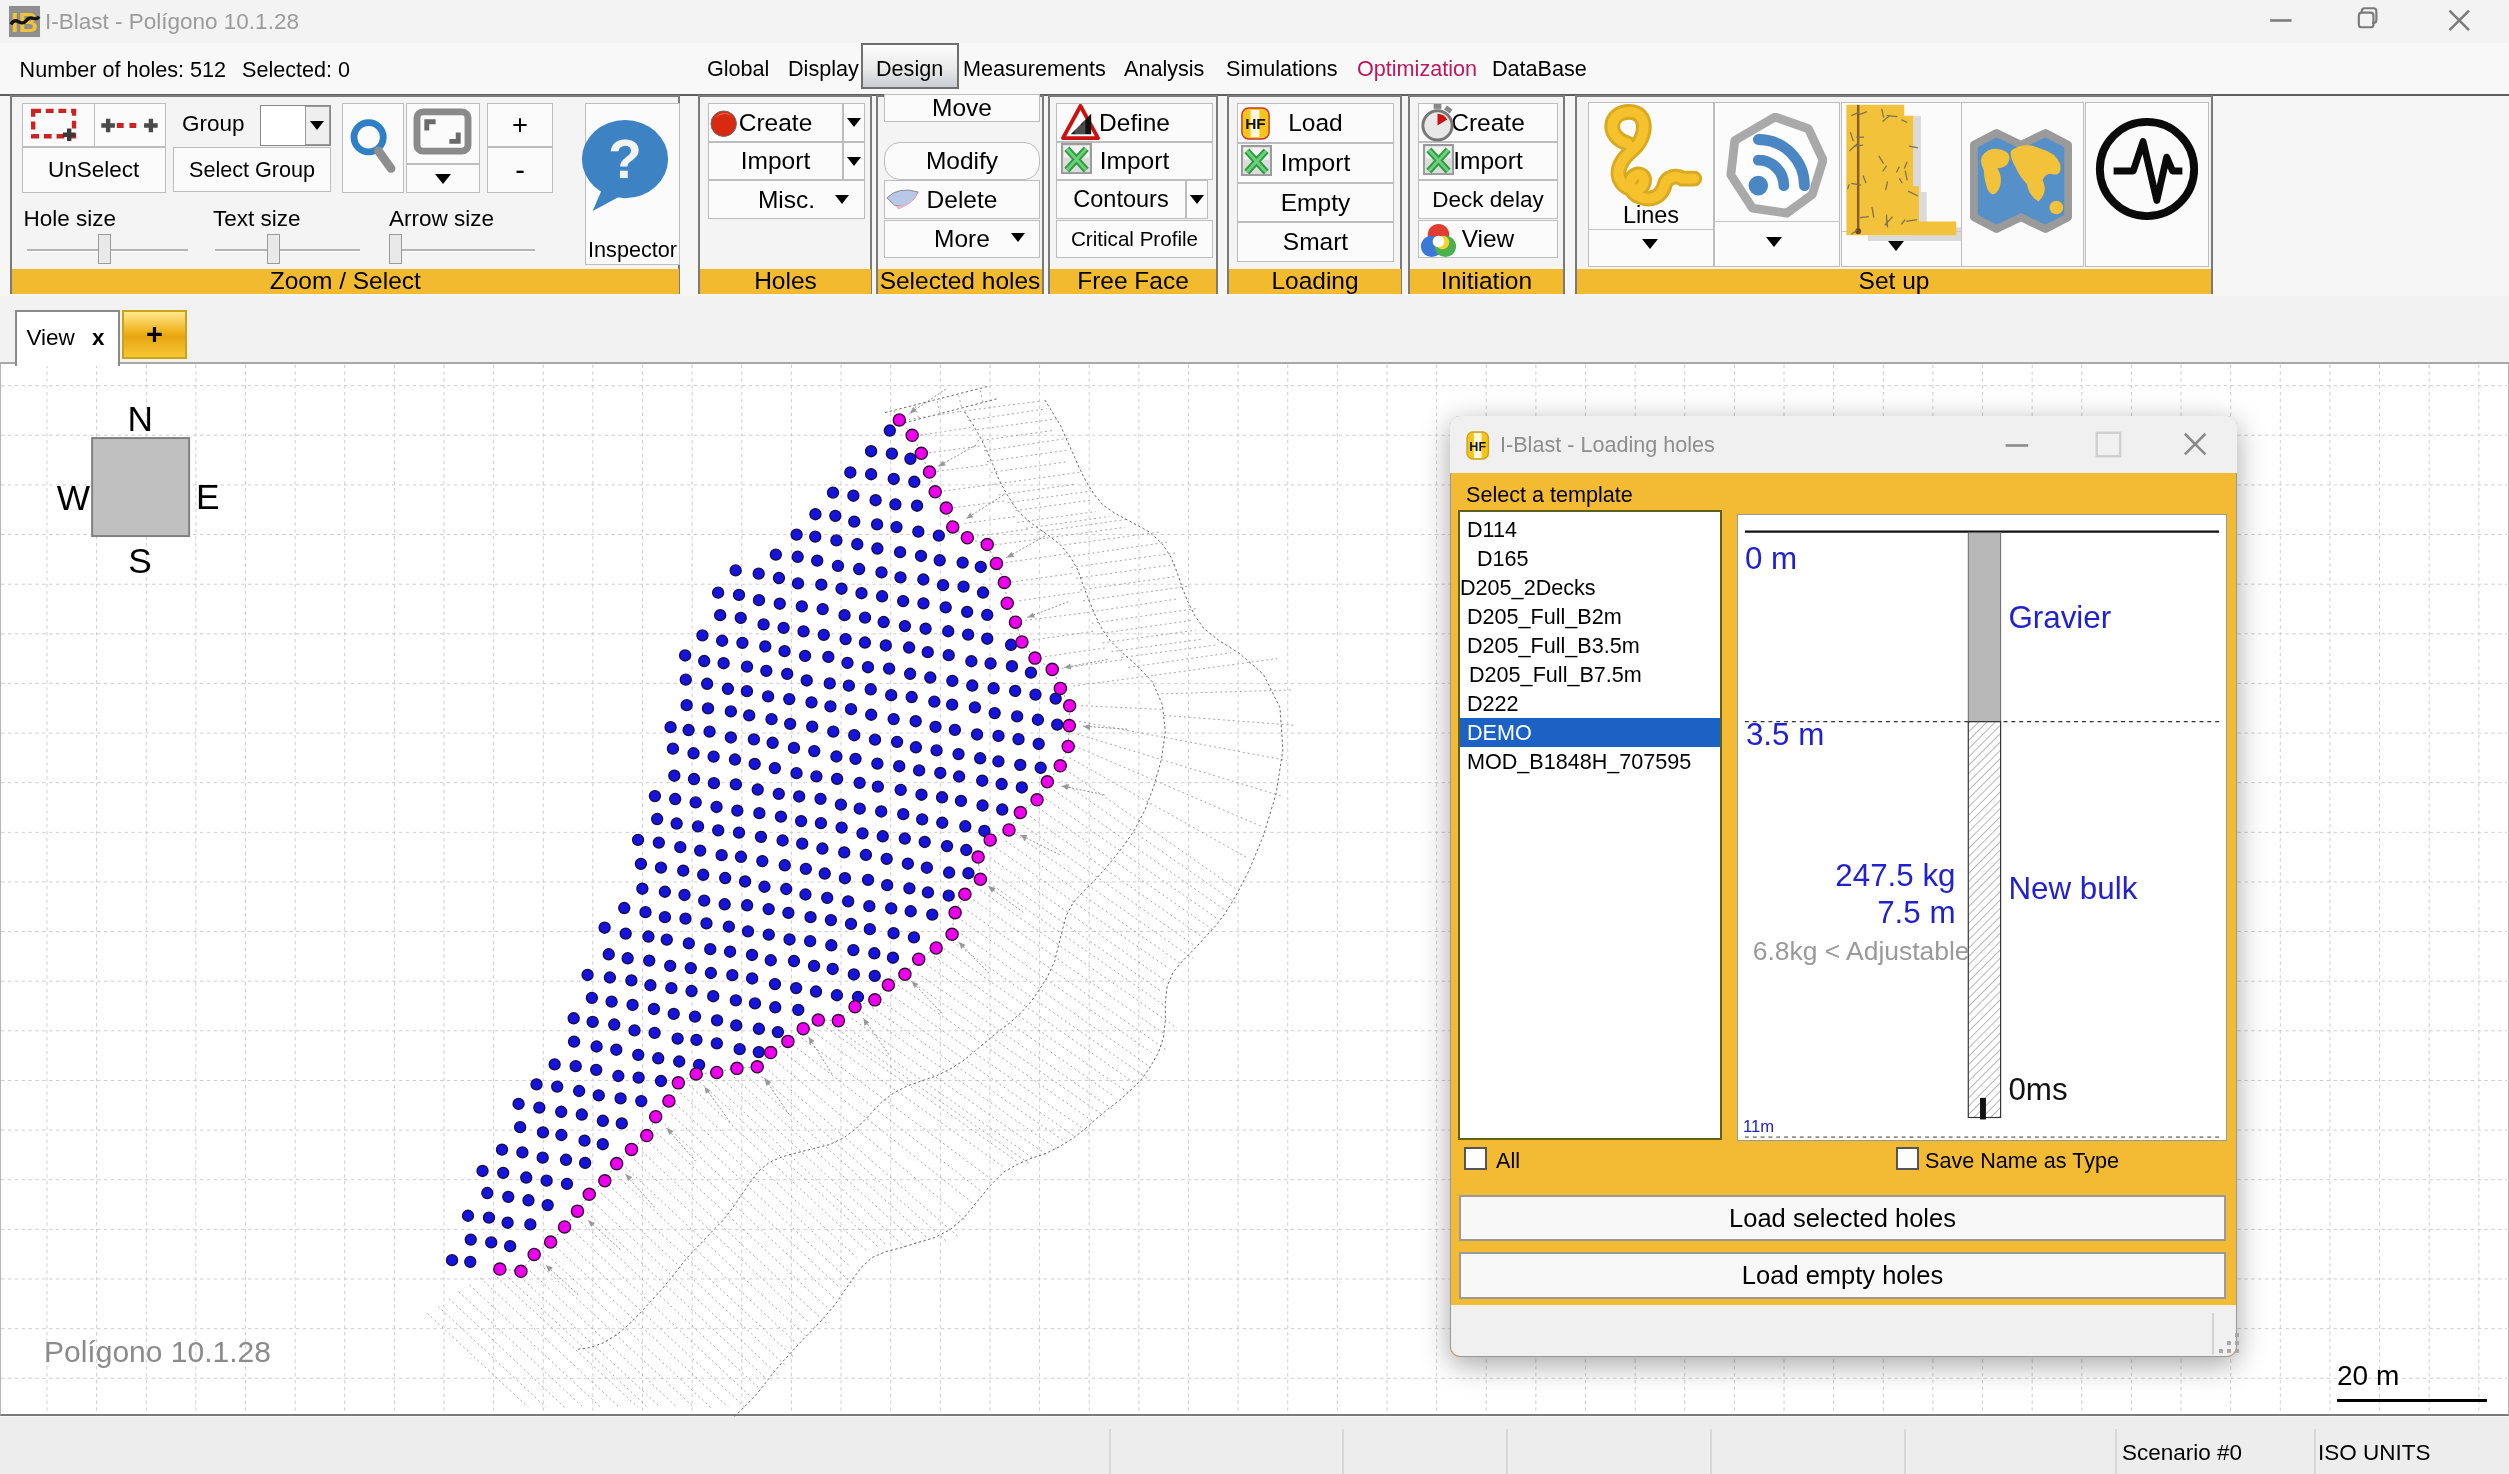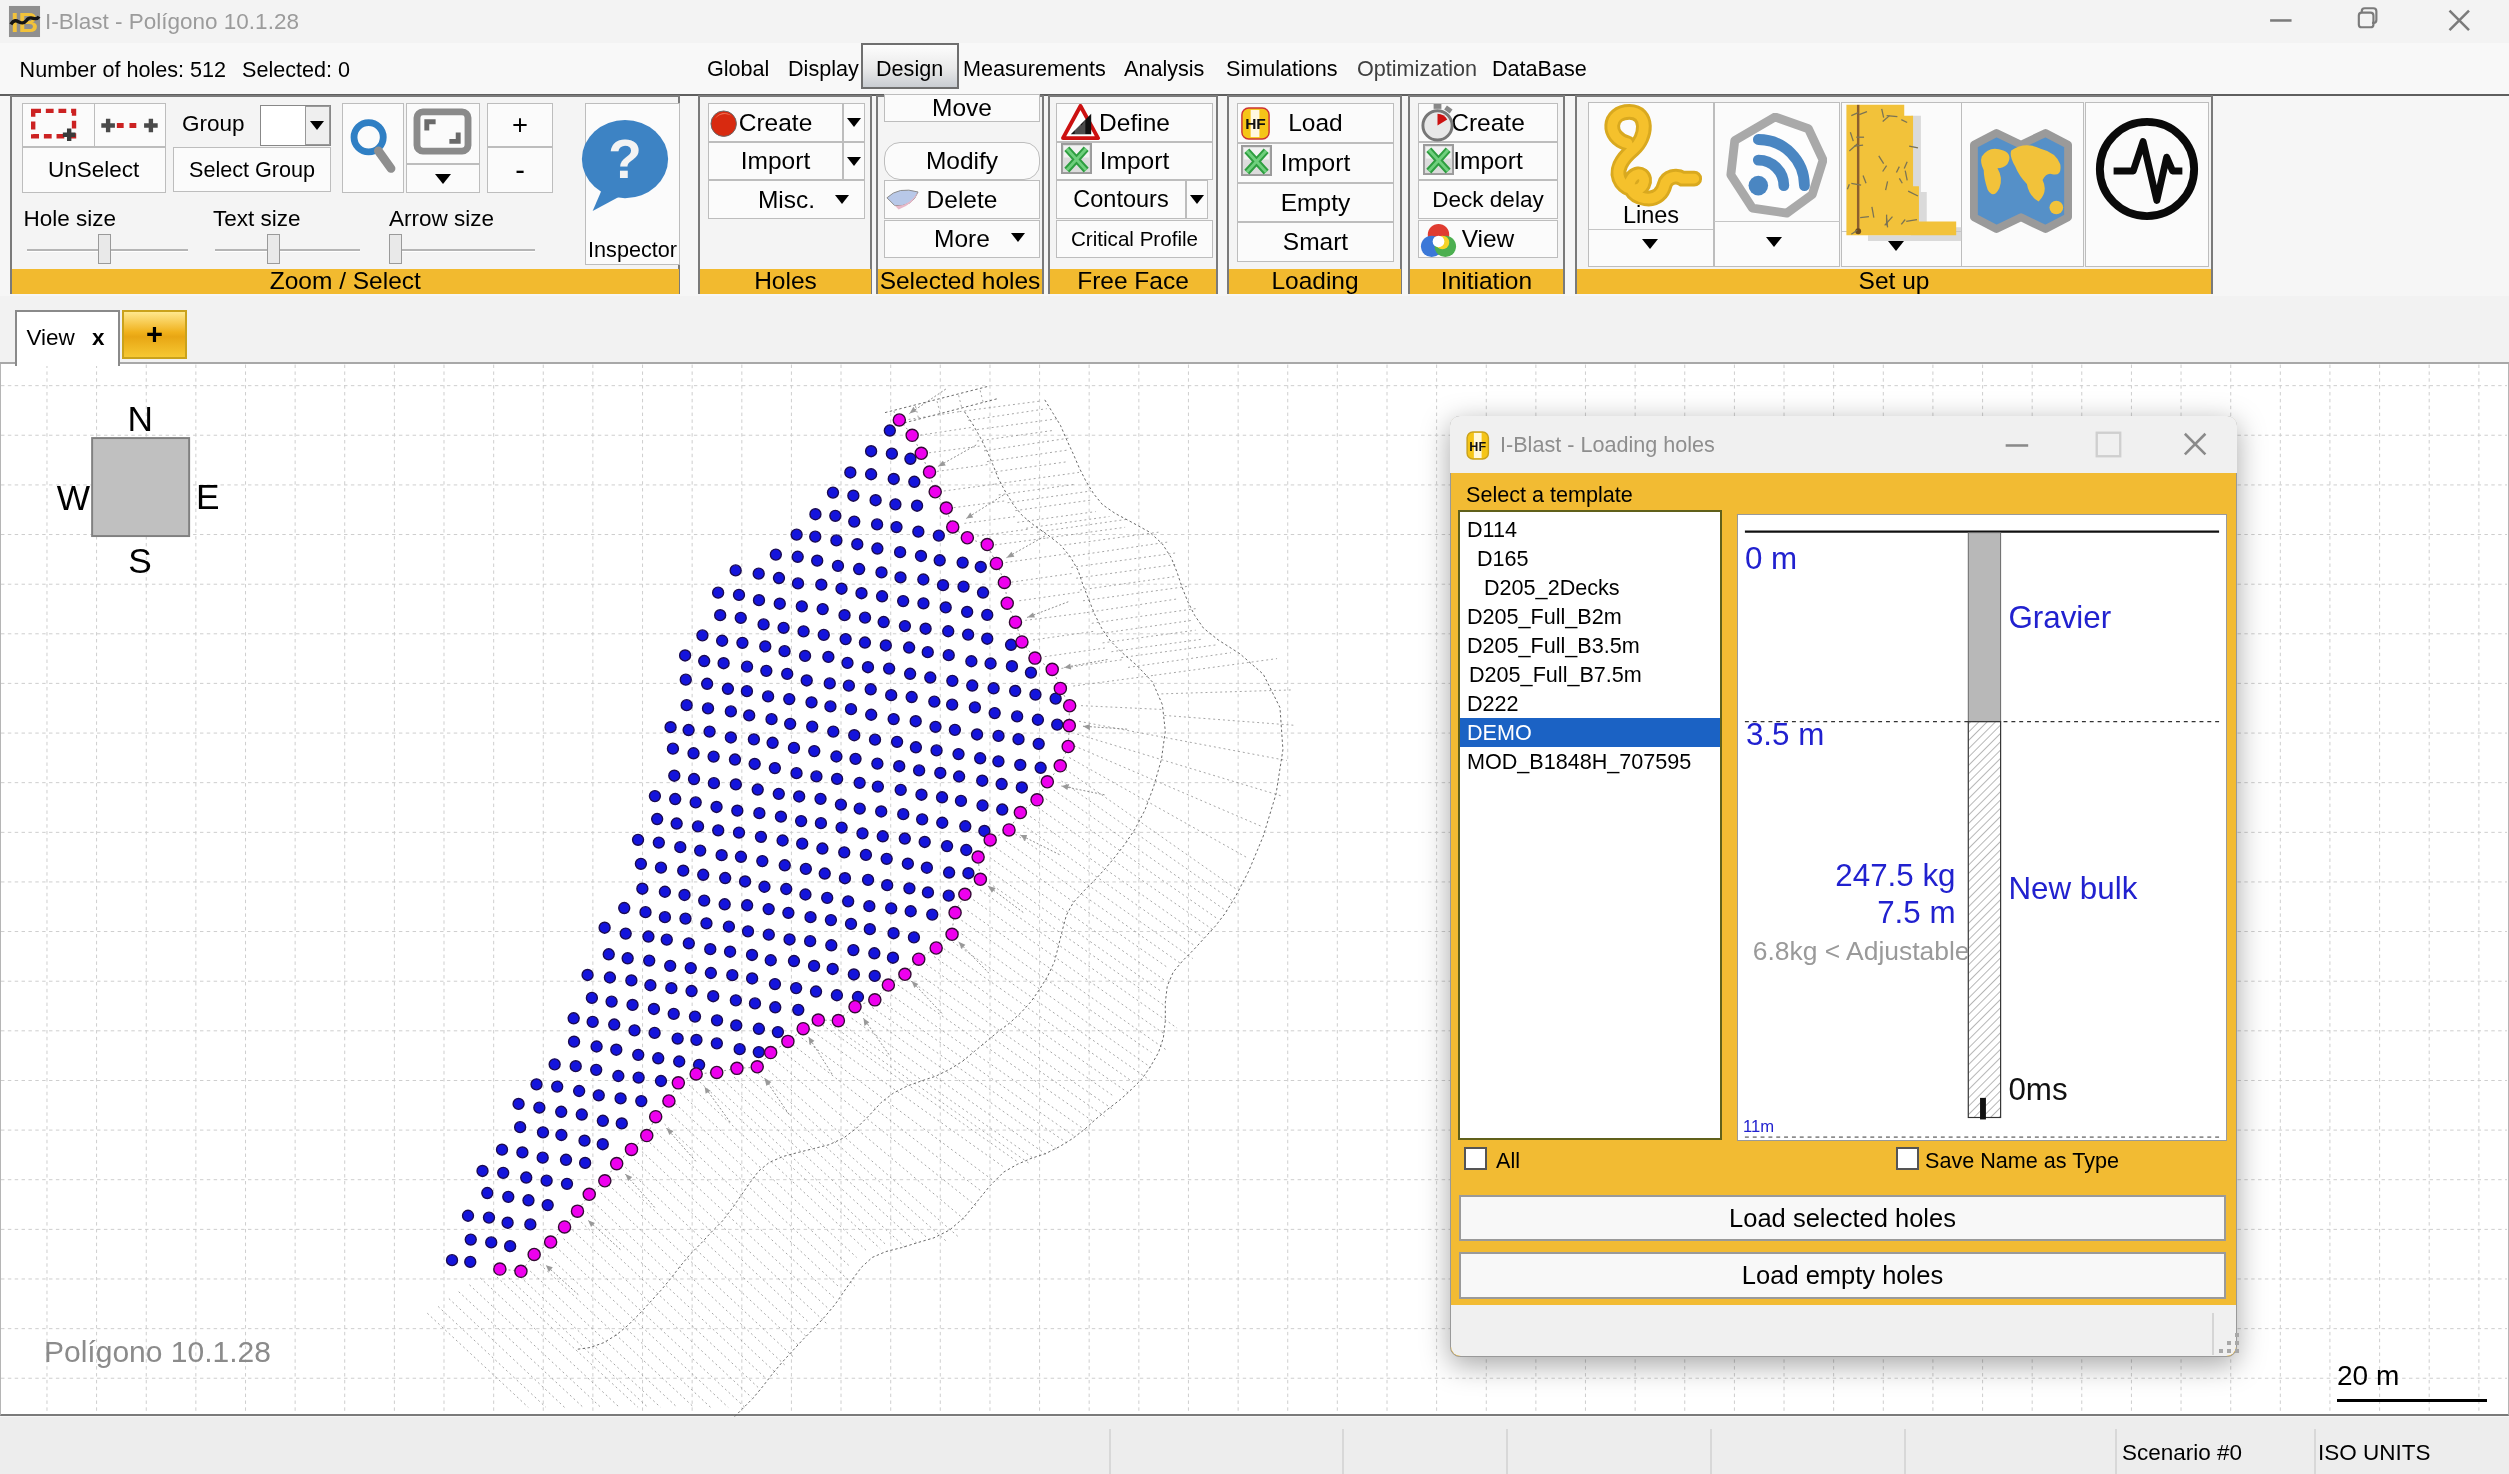--- a/index.html
+++ b/index.html
@@ -22,21 +22,21 @@
 <path d="M200 11 L220 31 M220 11 L200 31" stroke="#7b7b7b" stroke-width="2.6"></path>
 </svg>
 <div style="position:absolute;left:0;top:43px;width:2509px;height:51px;background:#f8f8f8;"></div>
 <div style="position:absolute;left:19.6px;top:57px;font-size:21.6px;color:#000;">Number of holes: 512</div>
 <div style="position:absolute;left:242px;top:57px;font-size:21.6px;color:#000;">Selected: 0</div>
 <div style="position:absolute;left:707px;top:56px;font-size:21.6px;color:#000;">Global</div>
 <div style="position:absolute;left:788px;top:56px;font-size:21.6px;color:#000;">Display</div>
 <div style="position:absolute;left:963px;top:56px;font-size:21.6px;color:#000;">Measurements</div>
 <div style="position:absolute;left:1124px;top:56px;font-size:21.6px;color:#000;">Analysis</div>
 <div style="position:absolute;left:1226px;top:56px;font-size:21.6px;color:#000;">Simulations</div>
-<div style="position:absolute;left:1357px;top:56px;font-size:21.6px;color:#404040;">Optimization</div>
+<div style="position:absolute;left:1357px;top:56px;font-size:21.6px;color:#be185d;">Optimization</div>
 <div style="position:absolute;left:1492px;top:56px;font-size:21.6px;color:#000;">DataBase</div>
 <div style="position:absolute;left:861px;top:43px;width:98px;height:46px;border:2px solid #6f6f6f;background:linear-gradient(#fdfdfd,#eaeaea 55%,#c9cdd2);"></div>
 <div style="position:absolute;left:876px;top:56px;font-size:21.6px;color:#000;">Design</div>
 <div style="position:absolute;left:0;top:94px;width:2509px;height:202px;background:#f6f6f6;border-top:2px solid #5f5f5f;"></div>
 <div class="grp" style="left:9.8px;top:95px;width:670px;height:199px;"></div>
 <div class="cap" style="left:11.8px;top:269px;width:667px;height:24.5px;">Zoom / Select</div>
 <div class="grp" style="left:698px;top:95px;width:174px;height:199px;"></div>
 <div class="cap" style="left:700px;top:269px;width:171px;height:24.5px;">Holes</div>
 <div class="grp" style="left:876px;top:95px;width:168px;height:199px;"></div>
 <div class="cap" style="left:878px;top:269px;width:164px;height:24.5px;">Selected holes</div>
@@ -1013,21 +1013,21 @@
 <div style="position:absolute;left:1500px;top:432px;font-size:21.6px;color:#8e8e8e;">I-Blast - Loading holes</div>
 <svg class="abs" style="left:1980px;top:421px" width="255" height="47" viewBox="0 0 260 48">
 <line x1="26" y1="25" x2="49" y2="25" stroke="#8a8a8a" stroke-width="2.6"></line>
 <rect x="119" y="12" width="24" height="24" fill="none" stroke="#cfcfcf" stroke-width="2.4"></rect>
 <path d="M209 13 L230 34 M230 13 L209 34" stroke="#8a8a8a" stroke-width="2.6"></path>
 </svg>
 <div style="position:absolute;left:1466px;top:482px;font-size:21.6px;color:#000;">Select a template</div>
 <div style="position:absolute;left:1458px;top:510px;width:264px;height:630px;background:#fff;border:2px solid #60601a;font-size:21.6px;overflow:hidden;padding-top:2.9px;">
     <div style="padding-left:6.9px;height:29px;line-height:29px;">D114</div>
     <div style="padding-left:9px;height:29px;line-height:29px;margin-left:8px;">D165</div>
-    <div style="padding-left:24px;height:29px;line-height:29px;">D205_2Decks</div>
+    <div style="padding-left:0;height:29px;line-height:29px;">D205_2Decks</div>
     <div style="padding-left:6.9px;height:29px;line-height:29px;">D205_Full_B2m</div>
     <div style="padding-left:6.9px;height:29px;line-height:29px;">D205_Full_B3.5m</div>
     <div style="padding-left:9px;height:29px;line-height:29px;">D205_Full_B7.5m</div>
     <div style="padding-left:6.9px;height:29px;line-height:29px;">D222</div>
     <div style="background:#1b62c4;color:#fff;padding-left:6.9px;height:29px;line-height:29px;">DEMO</div>
     <div style="padding-left:6.9px;height:29px;line-height:29px;">MOD_B1848H_707595</div>
   </div>
 <div style="position:absolute;left:1737px;top:514px;width:490px;height:627px;background:#fff;border:1px solid #9a9a9a;"></div>
 <svg class="abs" style="left:1737px;top:514px" width="490" height="627" viewBox="0 0 500 640">
 <defs>

